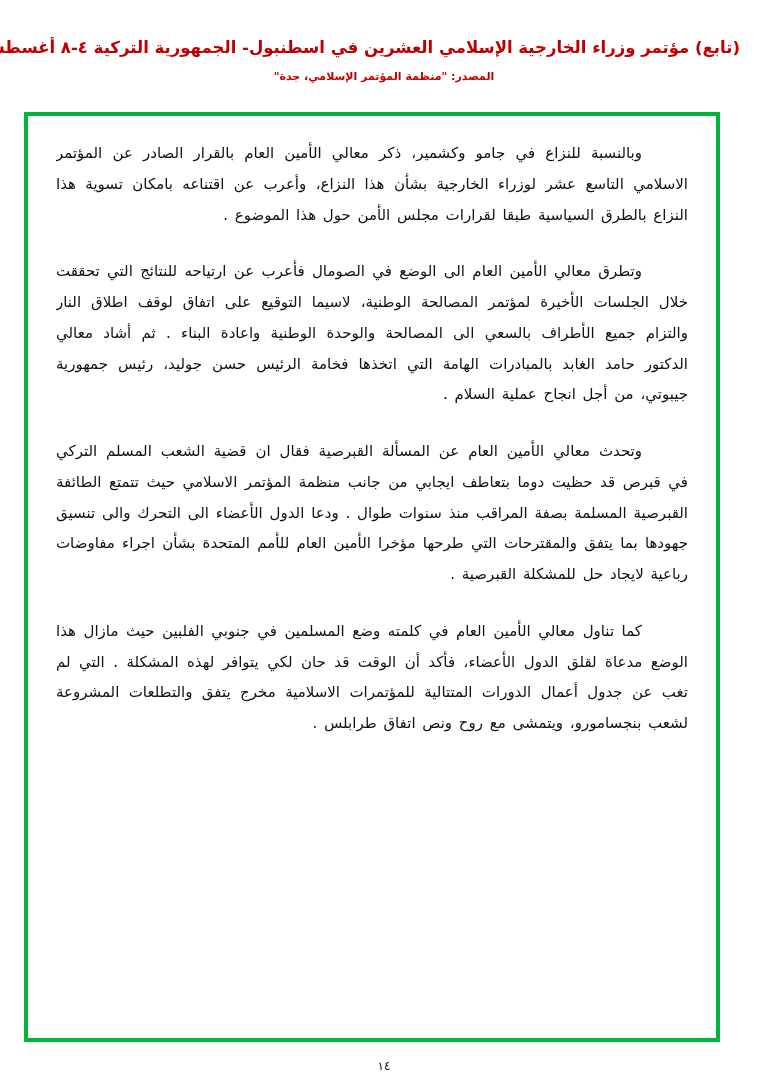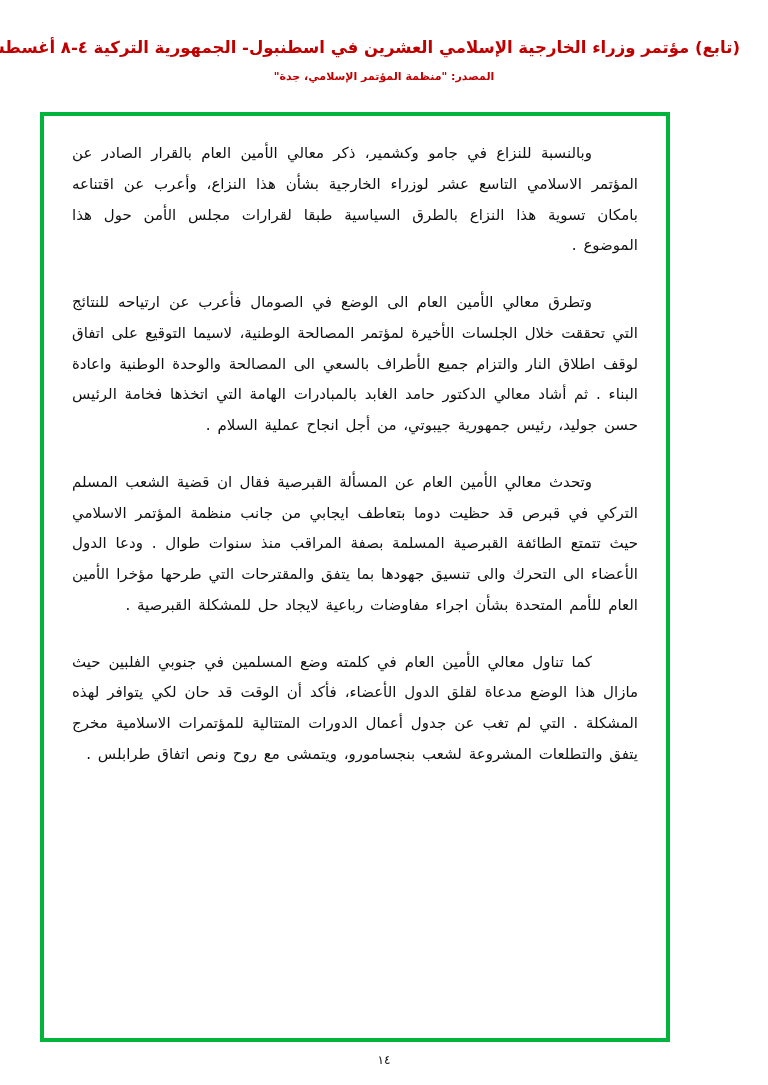--- a/index.html
+++ b/index.html
@@ -40,26 +40,25 @@
     color: #c00000;
     font-family: "DejaVu Sans", sans-serif;
     font-weight: bold;
     font-size: 11px;
     direction: rtl;
   }
   .frame {
     position: absolute;
     top: 112px;
     left: 24px;
-    width: 630px;
+    width: 696px;
     height: 930px;
     border: 4px solid #00b43c;
     box-sizing: border-box;
     background: #ffffff;
-    margin-left: 16px;
   }
   .body-text {
     position: absolute;
     top: 22px;
     left: 28px;
     right: 28px;
     bottom: 14px;
     direction: rtl;
     text-align: justify;
     text-align-last: right;
@@ -73,21 +72,21 @@
   }
   .para {
     margin: 0 0 26px 0;
     text-indent: 46px;
   }
   .para:last-child {
     margin-bottom: 0;
   }
   .page-number {
     position: absolute;
-    bottom: 18px;
+    bottom: 12px;
     left: 0;
     width: 100%;
     text-align: center;
     font-family: "DejaVu Sans", sans-serif;
     font-size: 12px;
     color: #111111;
     direction: rtl;
   }
 </style>
 </head>

